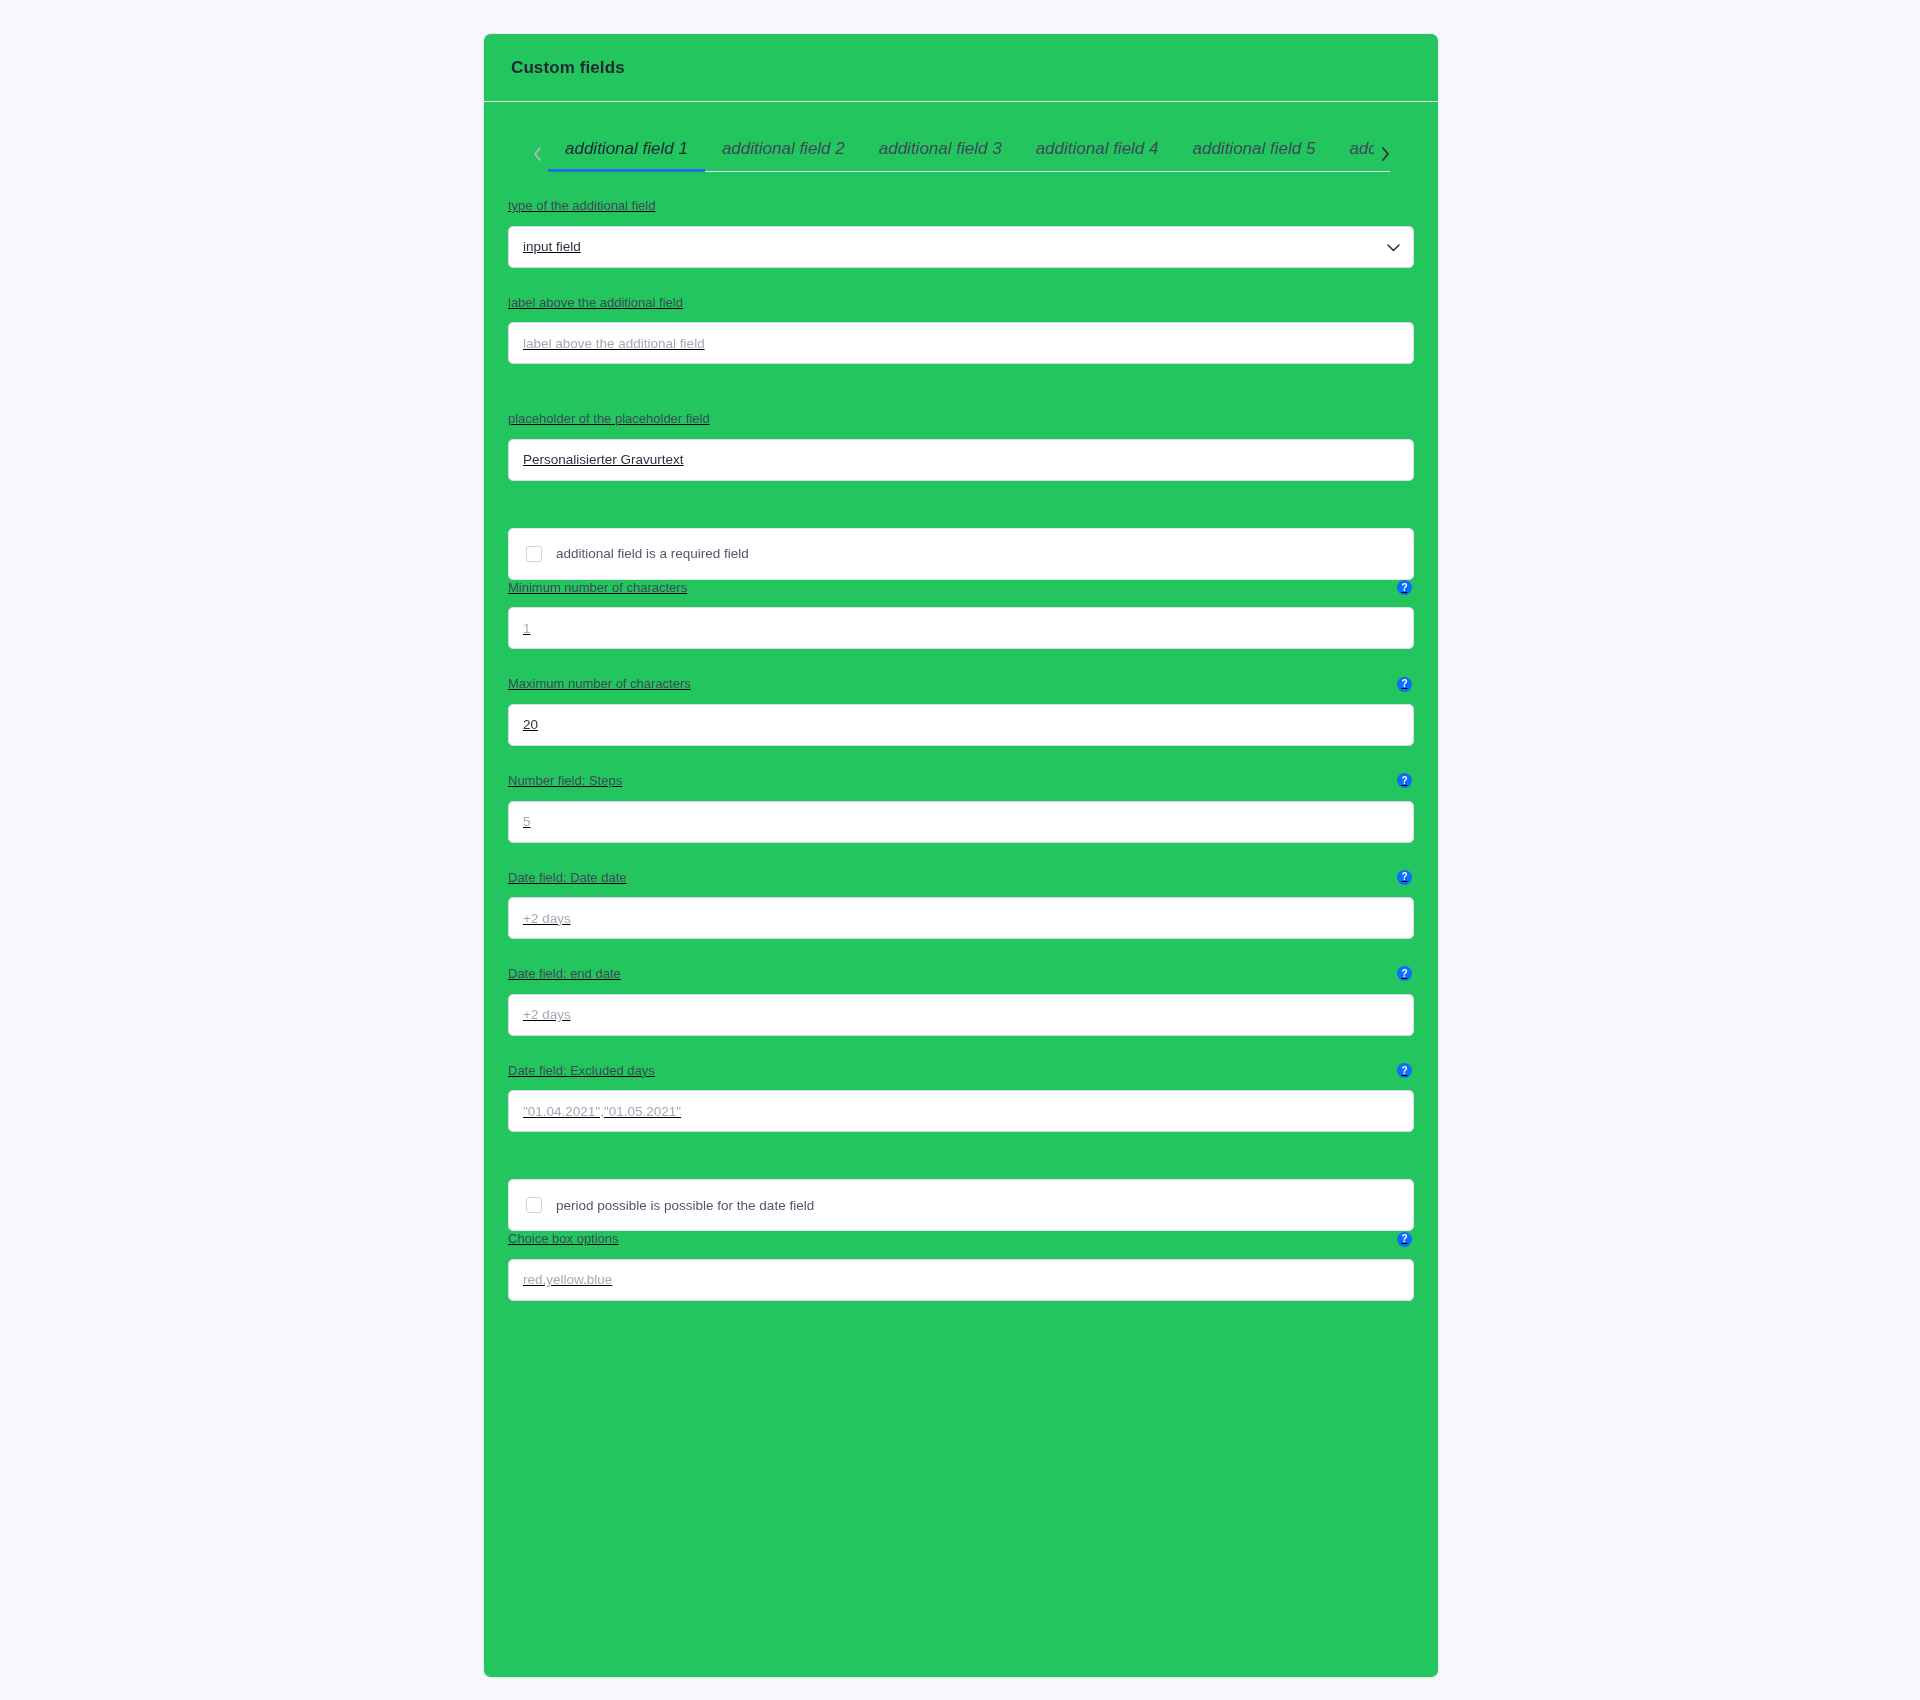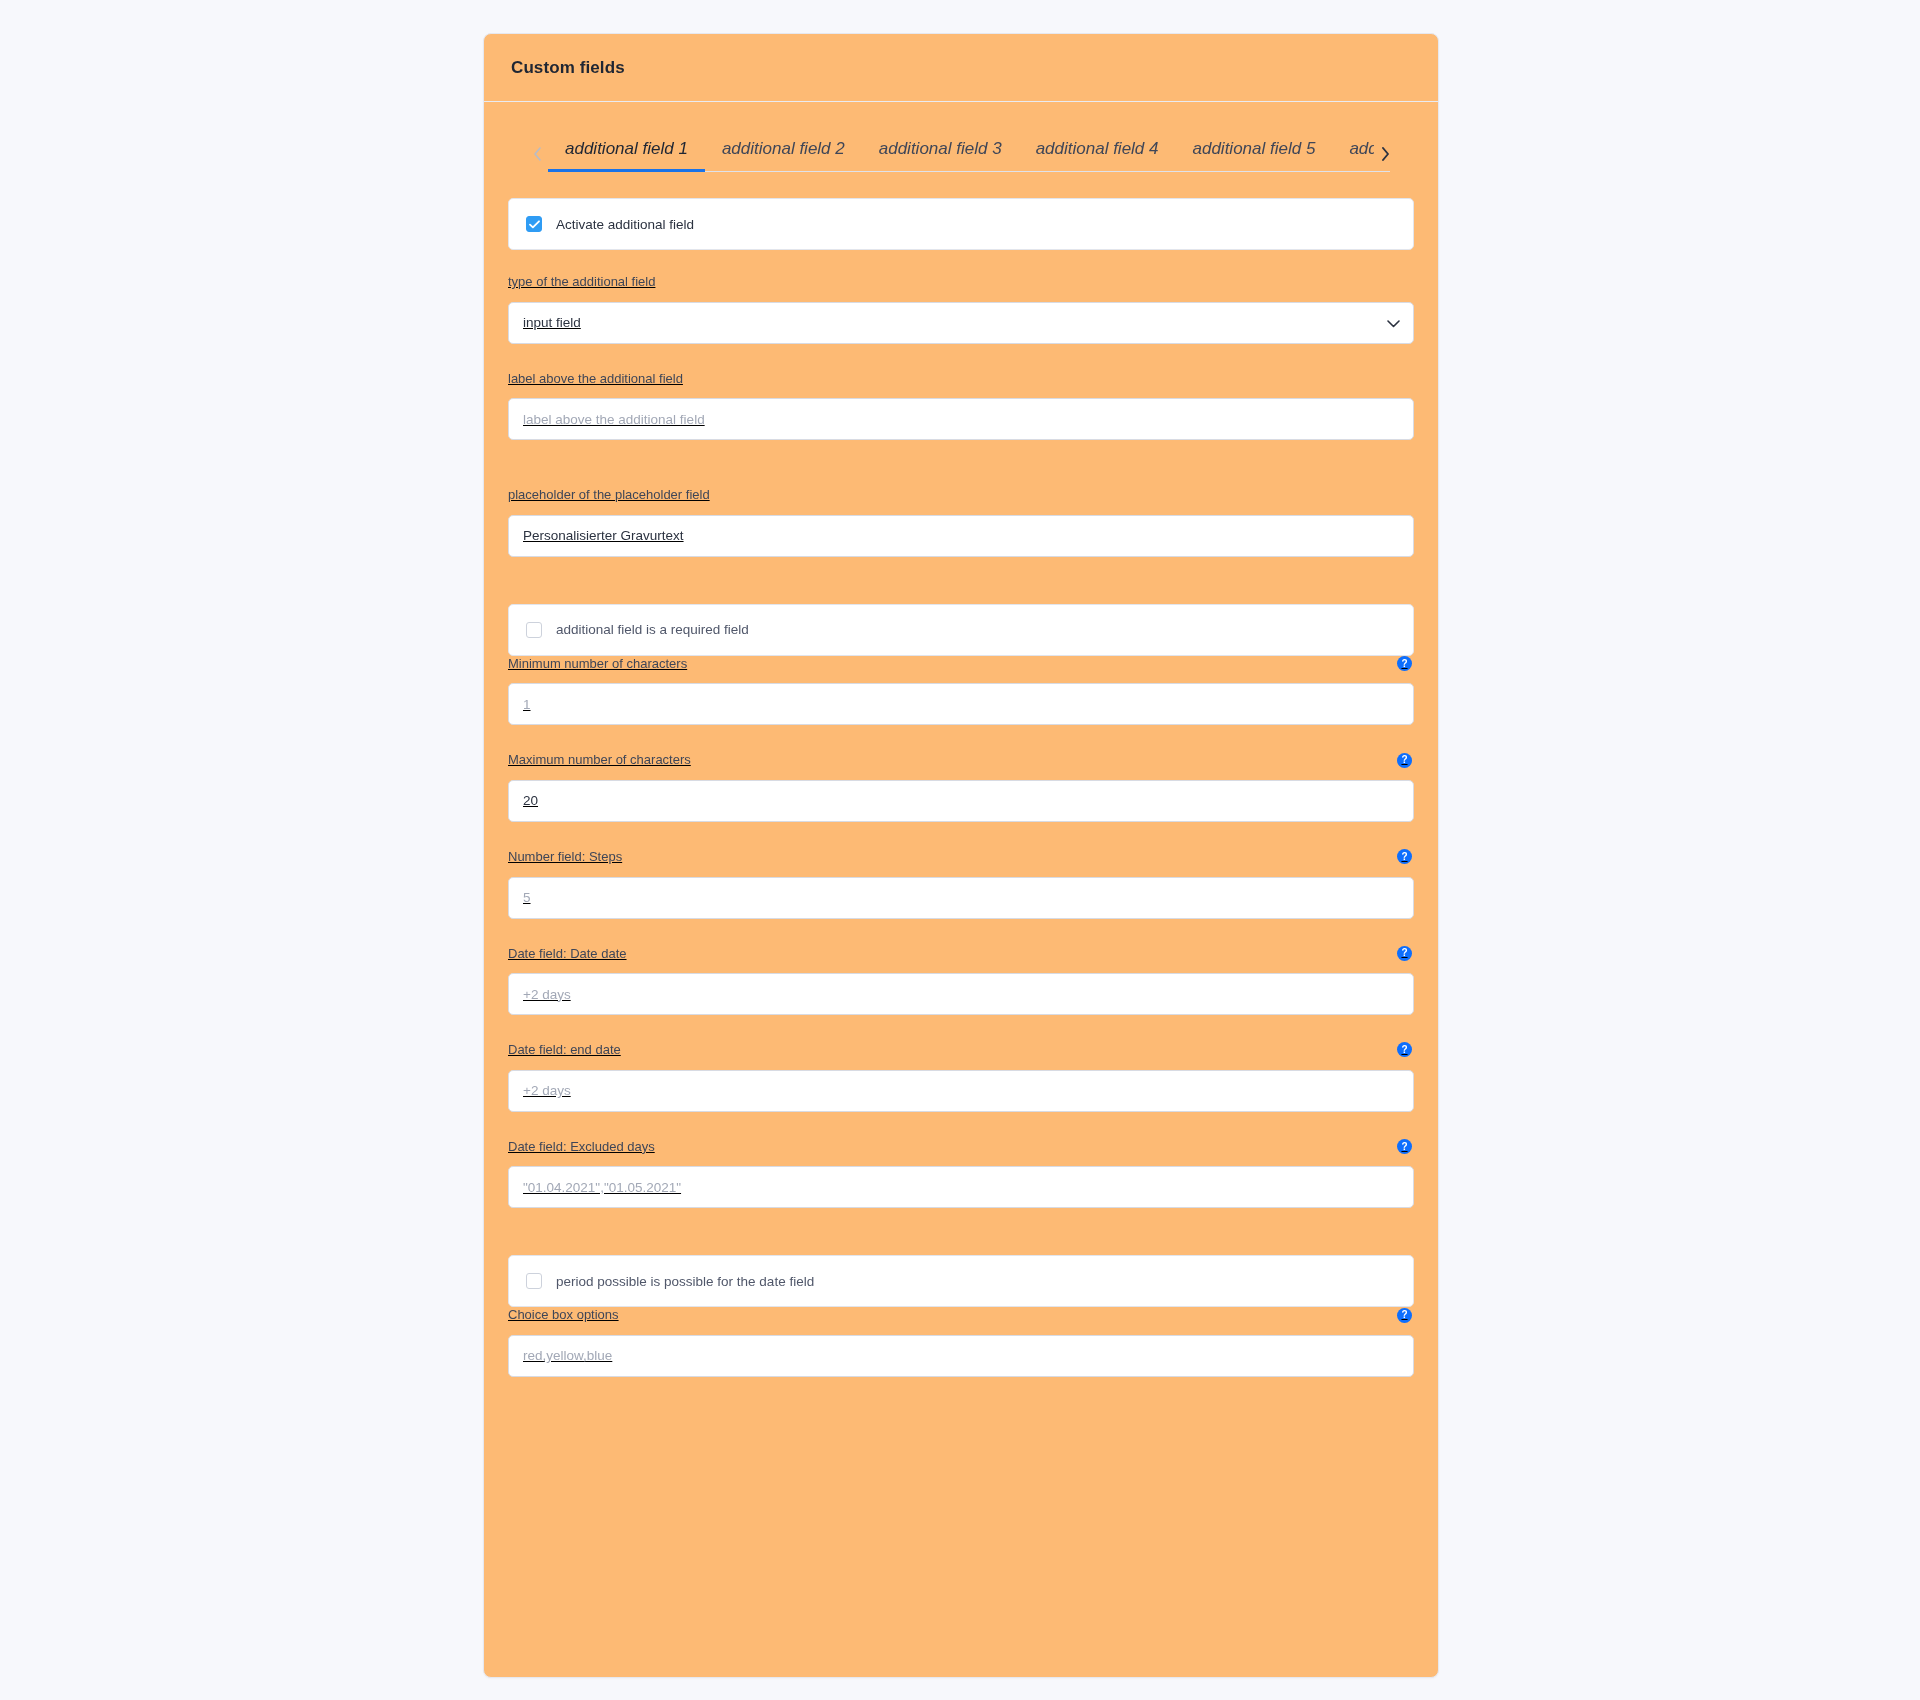--- a/index.html
+++ b/index.html
@@ -19,21 +19,21 @@
     background: #f7f8fc;
   }
 
   
   .card {
     position: absolute;
     left: 483px;
     top: 33px;
     width: 956px;
     height: 1645px;
-    background: #fdba74;
+    background: #22c55e;
     border: 1px solid #e6e8ef;
     border-radius: 8px;
     box-shadow: 0 1px 2px rgba(16,24,40,0.03);
   }
 
   .card-header {
     height: 68px;
     border-bottom: 1px solid #e9ebf1;
     display: flex;
     align-items: center;
@@ -253,30 +253,20 @@
           <span>
             <svg width="9" height="14" viewBox="0 0 9 14" fill="none">
               <path d="M2 1l5 6-5 6" stroke-width="1.9" stroke-linecap="round" stroke-linejoin="round"></path>
             </svg>
           </span>
         </div>
       </div>
 
       <div class="form">
 
-        <div class="checkbox-panel top">
-          <span class="cb checked">
-            <span>
-              <svg width="11" height="9" viewBox="0 0 11 9" fill="none">
-                <path d="M1 4.6L3.9 7.4 10 1.3" stroke="#ffffff" stroke-width="1.8" stroke-linecap="round" stroke-linejoin="round"></path>
-              </svg>
-            </span>
-          </span>
-          <span class="cb-label">Activate additional field</span>
-        </div>
 
         <div class="field-block">
           <div class="field-label-row">
             <span class="field-label">type of the additional field</span>
           </div>
           <div class="select-wrap">
             <div class="input">input field</div>
             <span class="chevron-down">
               <svg width="13" height="8" viewBox="0 0 13 8" fill="none">
                 <path d="M1 1l5.5 5.5L12 1" stroke="#2b3240" stroke-width="1.6" stroke-linecap="round" stroke-linejoin="round"></path>

